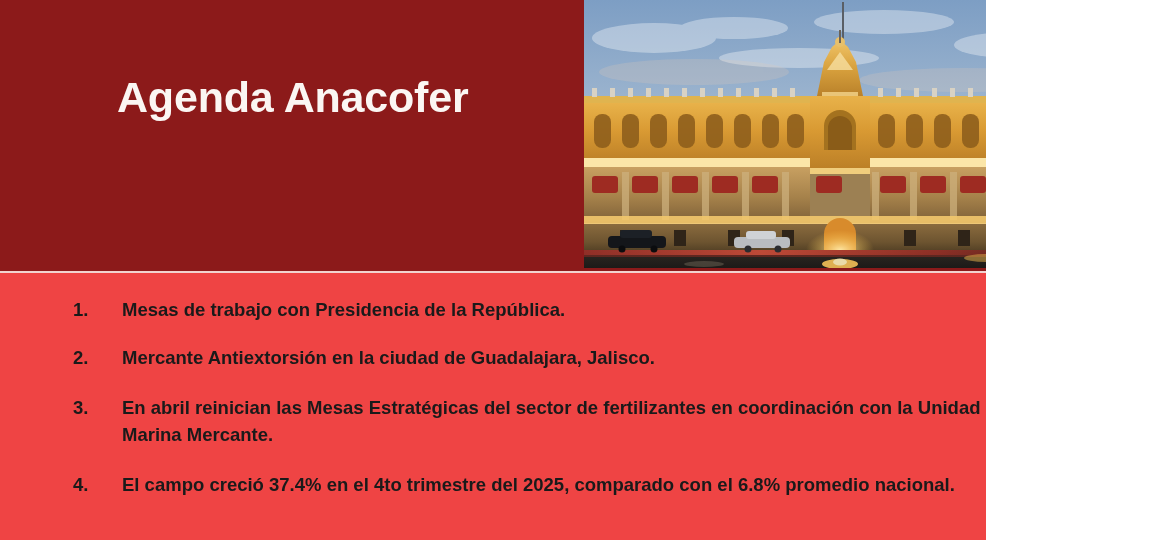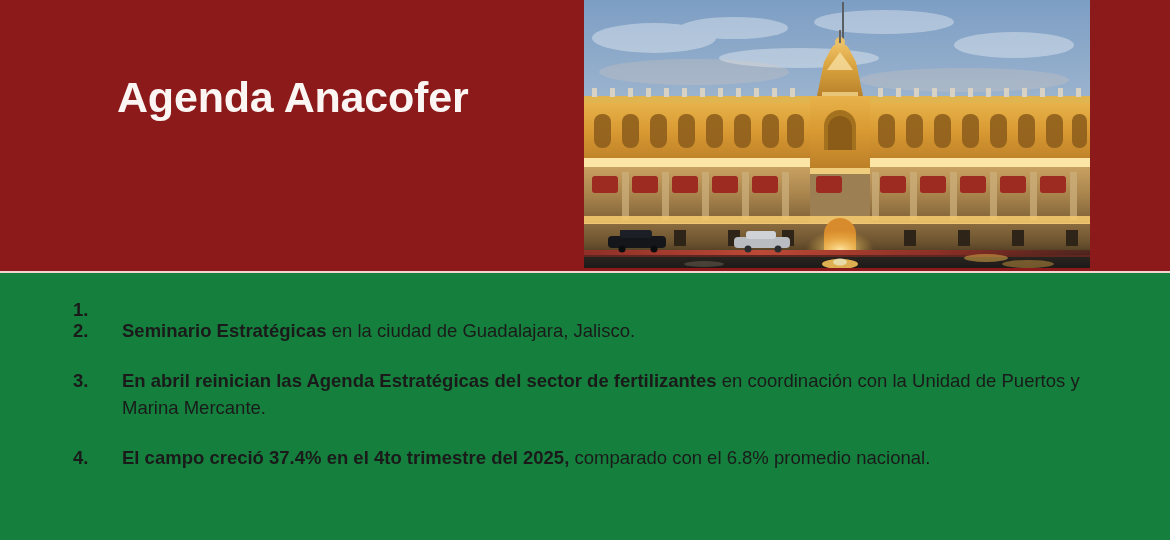--- a/index.html
+++ b/index.html
@@ -6,23 +6,23 @@
   html, body {
     margin: 0;
     padding: 0;
     background: #ffffff;
   }
   body {
     font-family: "Liberation Sans", sans-serif;
   }
   .slide {
     position: relative;
-    width: 1170px;
+    width: 986px;
     height: 540px;
-    background: #15803d;
+    background: #ef4444;
     overflow: hidden;
   }
 
   
   .header-band {
     position: absolute;
     left: 0;
     top: 0;
     width: 1170px;
     height: 271px;
@@ -84,21 +84,21 @@
     top: 0;
     font-weight: bold;
     font-size: 18.5px;
     line-height: 27px;
     color: #1a1a1a;
   }
   .agenda-item .lead {
     font-weight: bold;
   }
   .agenda-item .rest {
-    font-weight: normal;
+    font-weight: bold;
   }
   .gap-1 { height: 21px; }
   .gap-2 { height: 23px; }
   .gap-3 { height: 23px; }
 </style>
 </head>
 <body>
 
 <div class="slide">
 
@@ -314,33 +314,33 @@
         <ellipse cx="444" cy="264" rx="26" ry="4" fill="#d9a343" opacity="0.5"></ellipse>
         <ellipse cx="120" cy="264" rx="20" ry="3" fill="#9a8e78" opacity="0.35"></ellipse>
       </g>
     </svg>
   </div>
 
   <div class="agenda">
 
     <div class="agenda-item">
       <span class="num">1.</span>
-      <span class="rest"></span>
+      <span class="lead">Mesas de trabajo con Presidencia de la República.</span><span class="rest"></span>
     </div>
     <div class="gap-1"></div>
 
     <div class="agenda-item">
       <span class="num">2.</span>
-      <span class="lead">Seminario Estratégicas</span><span class="rest"> en la ciudad de Guadalajara, Jalisco.</span>
+      <span class="lead">Mercante Antiextorsión</span><span class="rest"> en la ciudad de Guadalajara, Jalisco.</span>
     </div>
     <div class="gap-2"></div>
 
     <div class="agenda-item">
       <span class="num">3.</span>
-      <span class="lead">En abril reinician las Agenda Estratégicas del sector de fertilizantes</span><span class="rest"> en coordinación con la Unidad de Puertos y Marina Mercante.</span>
+      <span class="lead">En abril reinician las Mesas Estratégicas del sector de fertilizantes</span><span class="rest"> en coordinación con la Unidad de Puertos y Marina Mercante.</span>
     </div>
     <div class="gap-3"></div>
 
     <div class="agenda-item">
       <span class="num">4.</span>
       <span class="lead">El campo creció 37.4% en el 4to trimestre del 2025,</span><span class="rest"> comparado con el 6.8% promedio nacional.</span>
     </div>
 
   </div>
 </div>

